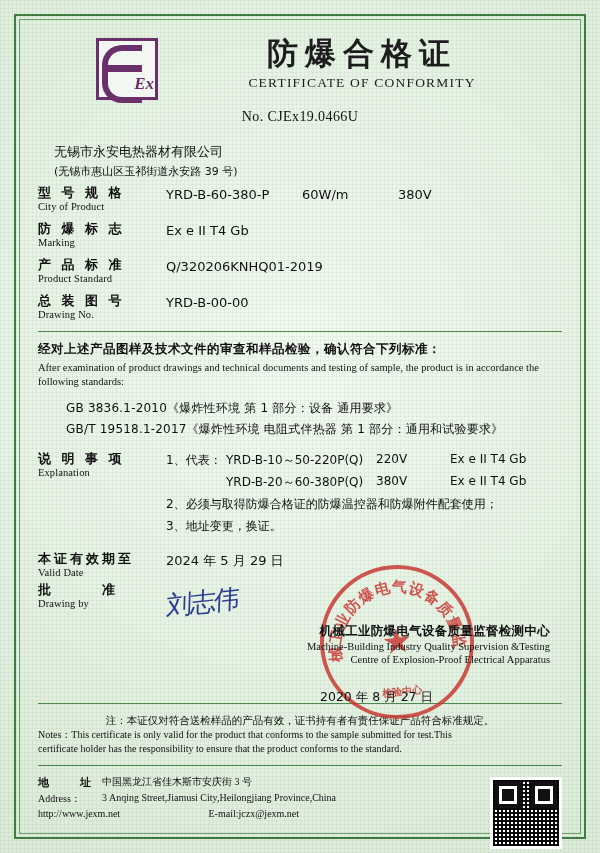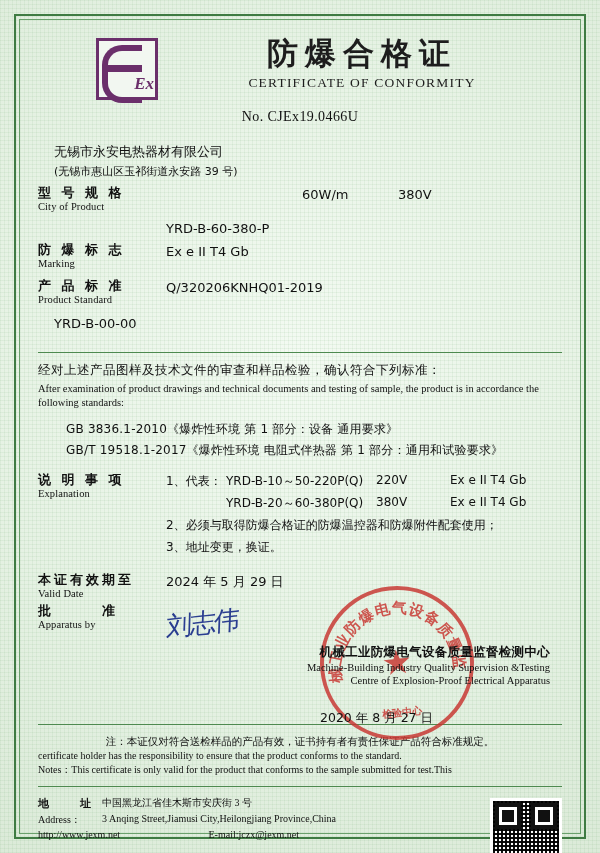--- a/index.html
+++ b/index.html
@@ -87,32 +87,32 @@
   }
   .fvalue{
     flex:1;font-size:13px;color:#111;padding-top:1px;padding-left:16px;
     font-family:"DejaVu Sans", sans-serif;
   }
   .fsub{
     font-size:11px;margin-top:3px;
     font-family:"DejaVu Sans", sans-serif;
   }
   .v-cols{display:flex;}
-  .v-cols .c1{width:136px;margin-top:34px;}
+  .v-cols .c1{width:136px;}
   .v-cols .c2{width:96px;}
 
   
   .hr{
     border-top:1px solid #4e8a50;margin:8px 0 9px 0;
   }
 
   
   .stmt-cn{
     font-family:"DejaVu Sans", sans-serif;
-    font-size:12.5px;font-weight:normal;color:#111;letter-spacing:.5px;
+    font-size:12.5px;font-weight:bold;color:#111;letter-spacing:.5px;
   }
   .stmt-en{
     font-size:10.5px;color:#111;line-height:1.35;margin-top:3px;
   }
   .stds{margin-top:11px;padding-left:28px;}
   .std{
     font-family:"DejaVu Sans", sans-serif;
     font-size:12px;color:#111;margin-bottom:4px;letter-spacing:.2px;
   }
 
@@ -288,20 +288,24 @@
 
       <div class="frow">
         <div class="flabel">
           <span class="cn">产 品 标 准</span>
           <span class="en">Product Standard</span>
         </div>
         <div class="fvalue">Q/320206KNHQ01-2019</div>
       </div>
 
       <div class="frow">
+        <div class="flabel">
+          <span class="cn">总 装 图 号</span>
+          <span class="en">Drawing No.</span>
+        </div>
         <div class="fvalue">YRD-B-00-00</div>
       </div>
 
     </div>
 
     <div class="hr"></div>
 
     <div>
       <div class="stmt-cn">经对上述产品图样及技术文件的审查和样品检验，确认符合下列标准：</div>
       <div class="stmt-en">After examination of product drawings and technical documents and testing of sample, the product is in accordance the following standards:</div>
@@ -338,21 +342,21 @@
       <div class="flabel">
         <span class="cn">本证有效期至</span>
         <span class="en">Valid Date</span>
       </div>
       <div class="vval">2024 年 5 月 29 日</div>
     </div>
 
     <div class="approve-area">
       <div class="approve-label flabel">
         <span class="cn">批　　　准</span>
-        <span class="en">Apparatus by</span>
+        <span class="en">Drawing by</span>
       </div>
 
       <div class="signature">刘志伟</div>
 
       <div class="seal">
         <svg class="arc" viewBox="0 0 146 146">
           <defs>
             <path id="arcpath" d="M 16,80 A 57,57 0 0 1 130,80"></path>
           </defs>
           <text>
@@ -369,22 +373,22 @@
         <div class="en2">Centre of Explosion-Proof Electrical Apparatus</div>
       </div>
 
       <div class="issue-date">2020 年 8 月 27 日</div>
     </div>
 
     <div class="hr"></div>
 
     <div class="notes">
       <div class="note-cn">注：本证仅对符合送检样品的产品有效，证书持有者有责任保证产品符合标准规定。</div>
+      <div class="note-en">Notes：This certificate is only valid for the product that conforms to the sample submitted for test.This</div>
       <div class="note-en">certificate holder has the responsibility to ensure that the product conforms to the standard.</div>
-      <div class="note-en">Notes：This certificate is only valid for the product that conforms to the sample submitted for test.This</div>
     </div>
 
     <div class="hr" style="margin-top:9px;"></div>
 
     <div class="footer" style="position:relative;">
       <div class="footer-left">
         <div class="faddr">
           <span class="lab">地　　址</span>
           <span class="val">中国黑龙江省佳木斯市安庆街 3 号</span>
         </div>

